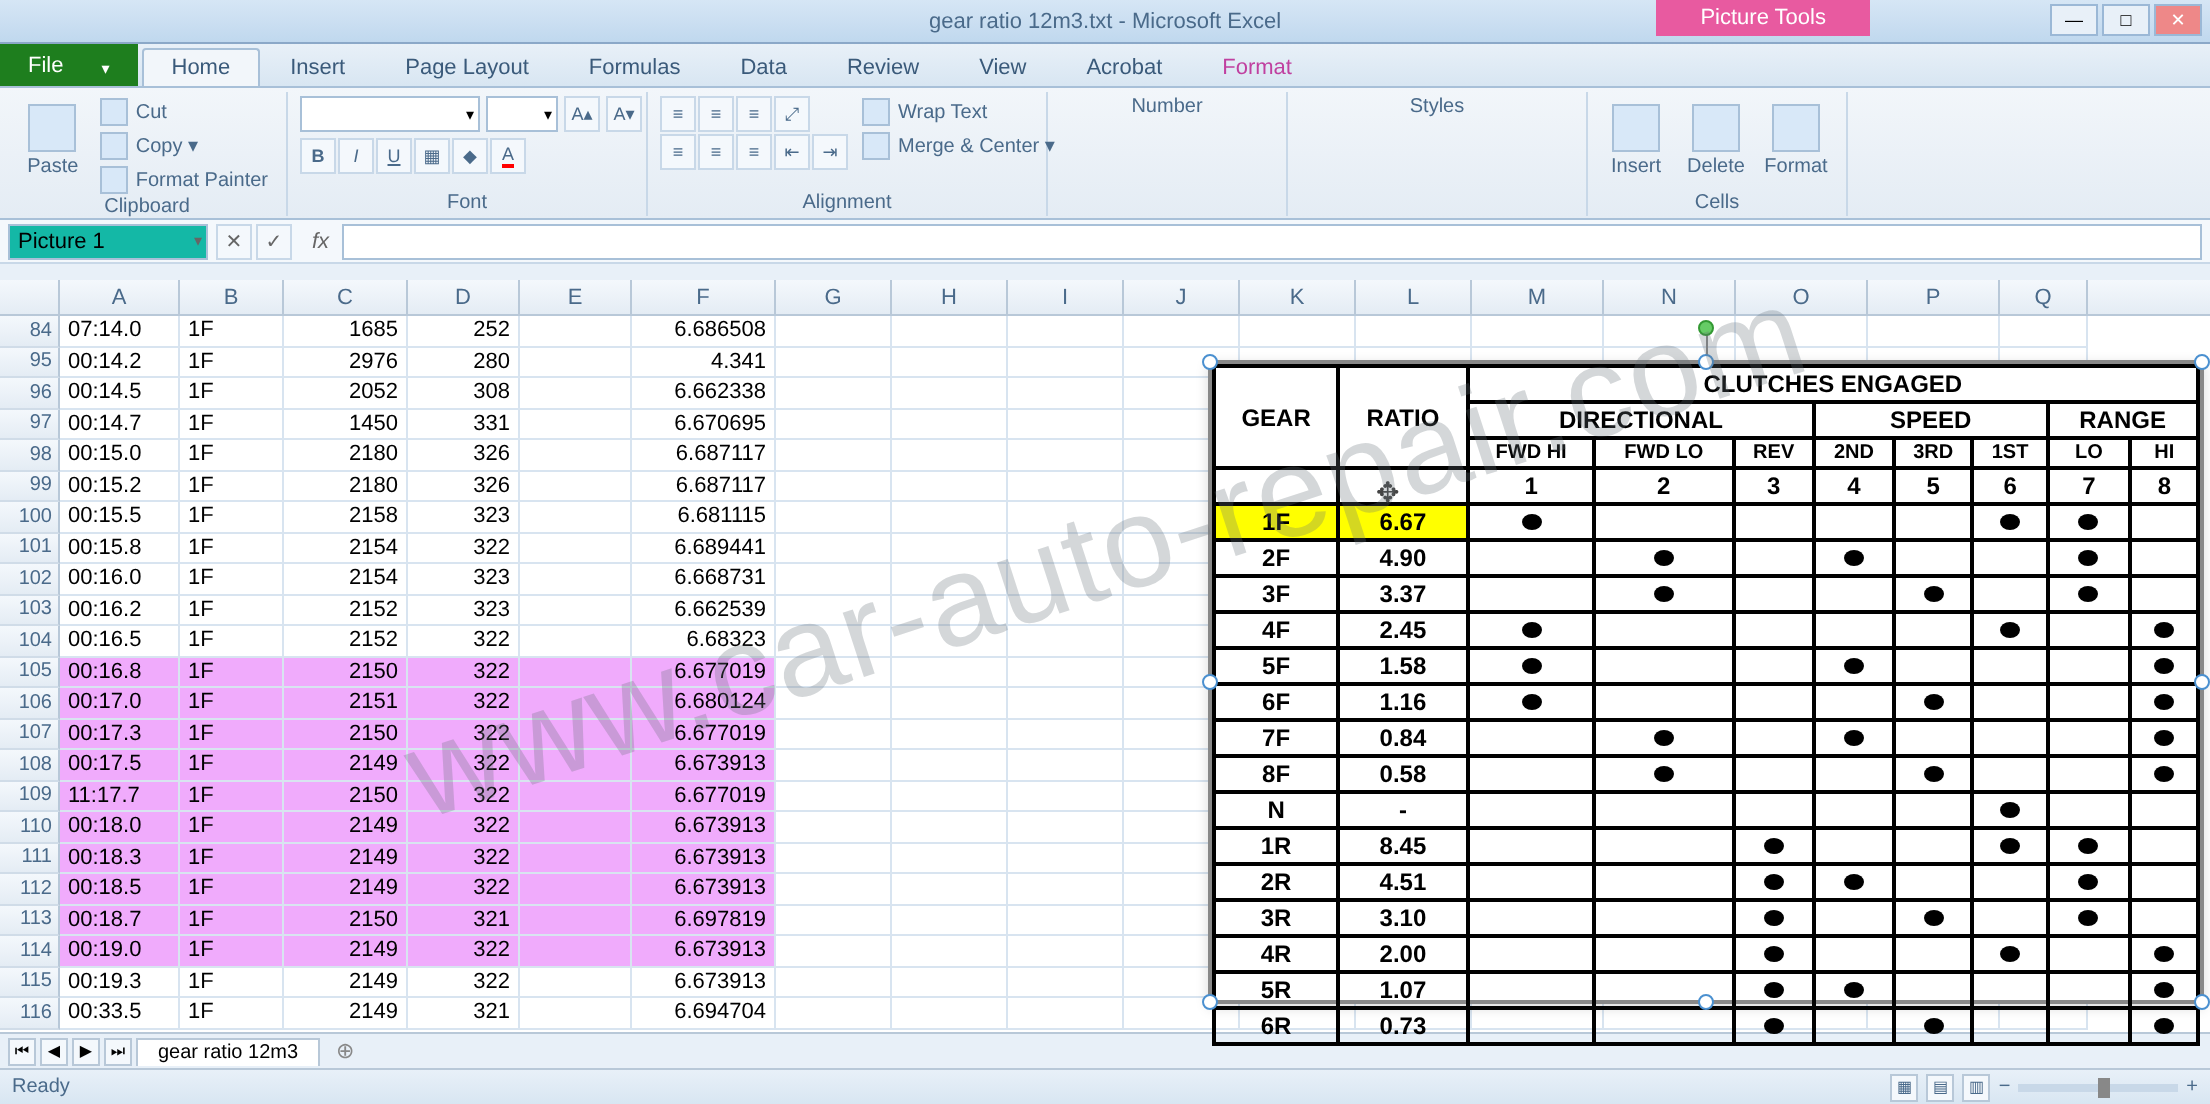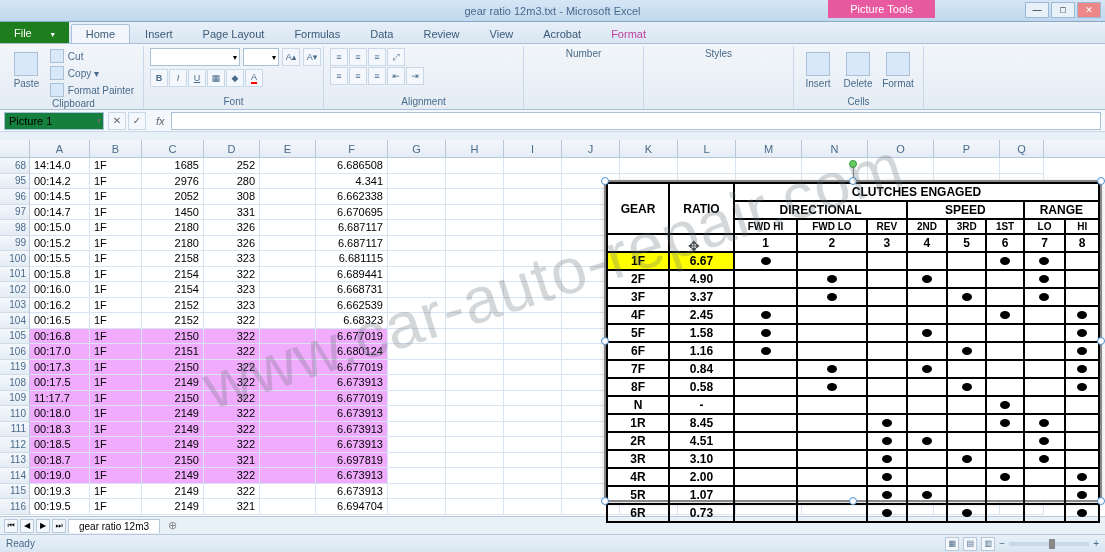--- a/index.html
+++ b/index.html
@@ -31,21 +31,21 @@
 .rb-big { width: 36px; height: 44px; display: flex; flex-direction: column; align-items: center; justify-content: center; font-size: 10px; color: #4a6a8a; text-align: center; }
 .rb-big .ico { width: 24px; height: 24px; background: #d8e8f8; border: 1px solid #a8c0d8; margin-bottom: 2px; }
 .rb-icon { width: 14px; height: 14px; background: #d8e8f8; border: 1px solid #a8c0d8; display: inline-block; }
 .rb-select { border: 1px solid #a8c0d8; background: #fff; font-size: 10px; padding: 1px 14px 1px 4px; display: flex; align-items: center; position: relative; height: 18px; }
 .rb-select::after { content: '▾'; position: absolute; right: 2px; font-size: 8px; }
 .rb-btn-row { display: flex; gap: 1px; }
 .rb-small-btn { width: 18px; height: 18px; border: 1px solid #c8d8e8; background: #f4f8fc; display: flex; align-items: center; justify-content: center; font-size: 9px; color: #4a6a8a; }
 
 
 .formula-row { height: 22px; background: #f4f8fc; border-bottom: 1px solid #c8d8e8; display: flex; align-items: center; padding: 0 4px; }
-.name-box { width: 100px; height: 18px; border: 1px solid #a8c0d8; background: #15803d; display: flex; align-items: center; padding: 0 4px; font-size: 11px; position: relative; }
+.name-box { width: 100px; height: 18px; border: 1px solid #a8c0d8; background: #14b8a6; display: flex; align-items: center; padding: 0 4px; font-size: 11px; position: relative; }
 .name-box::after { content: '▾'; position: absolute; right: 2px; font-size: 8px; color: #666; }
 .nb-tools { display: flex; margin: 0 4px; gap: 2px; }
 .nb-tool { width: 18px; height: 18px; border: 1px solid #c8d8e8; display:flex; align-items:center; justify-content:center; font-size:10px; color:#666; }
 .fx-label { font-style: italic; color: #666; margin: 0 6px; font-size: 11px; }
 .formula-bar { flex: 1; height: 18px; border: 1px solid #a8c0d8; background: #fff; }
 
 
 .spacer-row { height: 8px; background: #e8f0f8; }
 
 
@@ -189,20 +189,30 @@
           <div class="rb-small-btn">≡</div>
           <div class="rb-small-btn">⤢</div>
         </div>
         <div class="rb-btn-row">
           <div class="rb-small-btn">≡</div>
           <div class="rb-small-btn">≡</div>
           <div class="rb-small-btn">≡</div>
           <div class="rb-small-btn">⇤</div>
           <div class="rb-small-btn">⇥</div>
         </div>
+      </div>
+      <div class="rb-col">
+        <div class="rb-item">
+            <span class="rb-icon"></span>
+            <span>Wrap Text</span>
+          </div>
+        <div class="rb-item">
+            <span class="rb-icon"></span>
+            <span>Merge &amp; Center ▾</span>
+          </div>
       </div>
     </div>
     <div class="ribbon-group-label">Alignment</div>
   </div>
   <div class="ribbon-group" style="width:120px">
     <div class="ribbon-group-label">Number</div>
   </div>
   <div class="ribbon-group" style="width:150px">
     <div class="ribbon-group-label">Styles</div>
   </div>
@@ -255,34 +265,34 @@
       <div class="col-hdr cM">M</div>
       <div class="col-hdr cN">N</div>
       <div class="col-hdr cO">O</div>
       <div class="col-hdr cP">P</div>
       <div class="col-hdr cQ">Q</div>
     </div>
 </div>
 
 <div class="grid-area">
   <div class="row-hdrs" id="row-hdrs">
-      <div class="row-hdr">68</div>
+      <div class="row-hdr">84</div>
       <div class="row-hdr">95</div>
       <div class="row-hdr">96</div>
       <div class="row-hdr">97</div>
       <div class="row-hdr">98</div>
       <div class="row-hdr">99</div>
       <div class="row-hdr">100</div>
       <div class="row-hdr">101</div>
       <div class="row-hdr">102</div>
       <div class="row-hdr">103</div>
       <div class="row-hdr">104</div>
       <div class="row-hdr">105</div>
       <div class="row-hdr">106</div>
-      <div class="row-hdr">119</div>
+      <div class="row-hdr">107</div>
       <div class="row-hdr">108</div>
       <div class="row-hdr">109</div>
       <div class="row-hdr">110</div>
       <div class="row-hdr">111</div>
       <div class="row-hdr">112</div>
       <div class="row-hdr">113</div>
       <div class="row-hdr">114</div>
       <div class="row-hdr">115</div>
       <div class="row-hdr">116</div>
     </div>
@@ -513,21 +523,21 @@
               <td><span class="dot"></span></td>
               <td></td>
               <td></td>
               <td><span class="dot"></span></td>
             </tr>
           </tbody>
         </table>
       <div class="move-cursor">✥</div>
     </div>
   <div class="cell-row">
-        <div class="cell cA">14:14.0</div>
+        <div class="cell cA">07:14.0</div>
         <div class="cell cB">1F</div>
         <div class="cell cC num">1685</div>
         <div class="cell cD num">252</div>
         <div class="cell cE"></div>
         <div class="cell cF num">6.686508</div>
         <div class="cell cG"></div>
         <div class="cell cH"></div>
         <div class="cell cI"></div>
         <div class="cell cJ"></div>
         <div class="cell cK"></div>
@@ -931,21 +941,21 @@
         <div class="cell cJ"></div>
         <div class="cell cK"></div>
         <div class="cell cL"></div>
         <div class="cell cM"></div>
         <div class="cell cN"></div>
         <div class="cell cO"></div>
         <div class="cell cP"></div>
         <div class="cell cQ"></div>
       </div>
       <div class="cell-row">
-        <div class="cell cA">00:19.5</div>
+        <div class="cell cA">00:33.5</div>
         <div class="cell cB">1F</div>
         <div class="cell cC num">2149</div>
         <div class="cell cD num">321</div>
         <div class="cell cE"></div>
         <div class="cell cF num">6.694704</div>
         <div class="cell cG"></div>
         <div class="cell cH"></div>
         <div class="cell cI"></div>
         <div class="cell cJ"></div>
         <div class="cell cK"></div>

